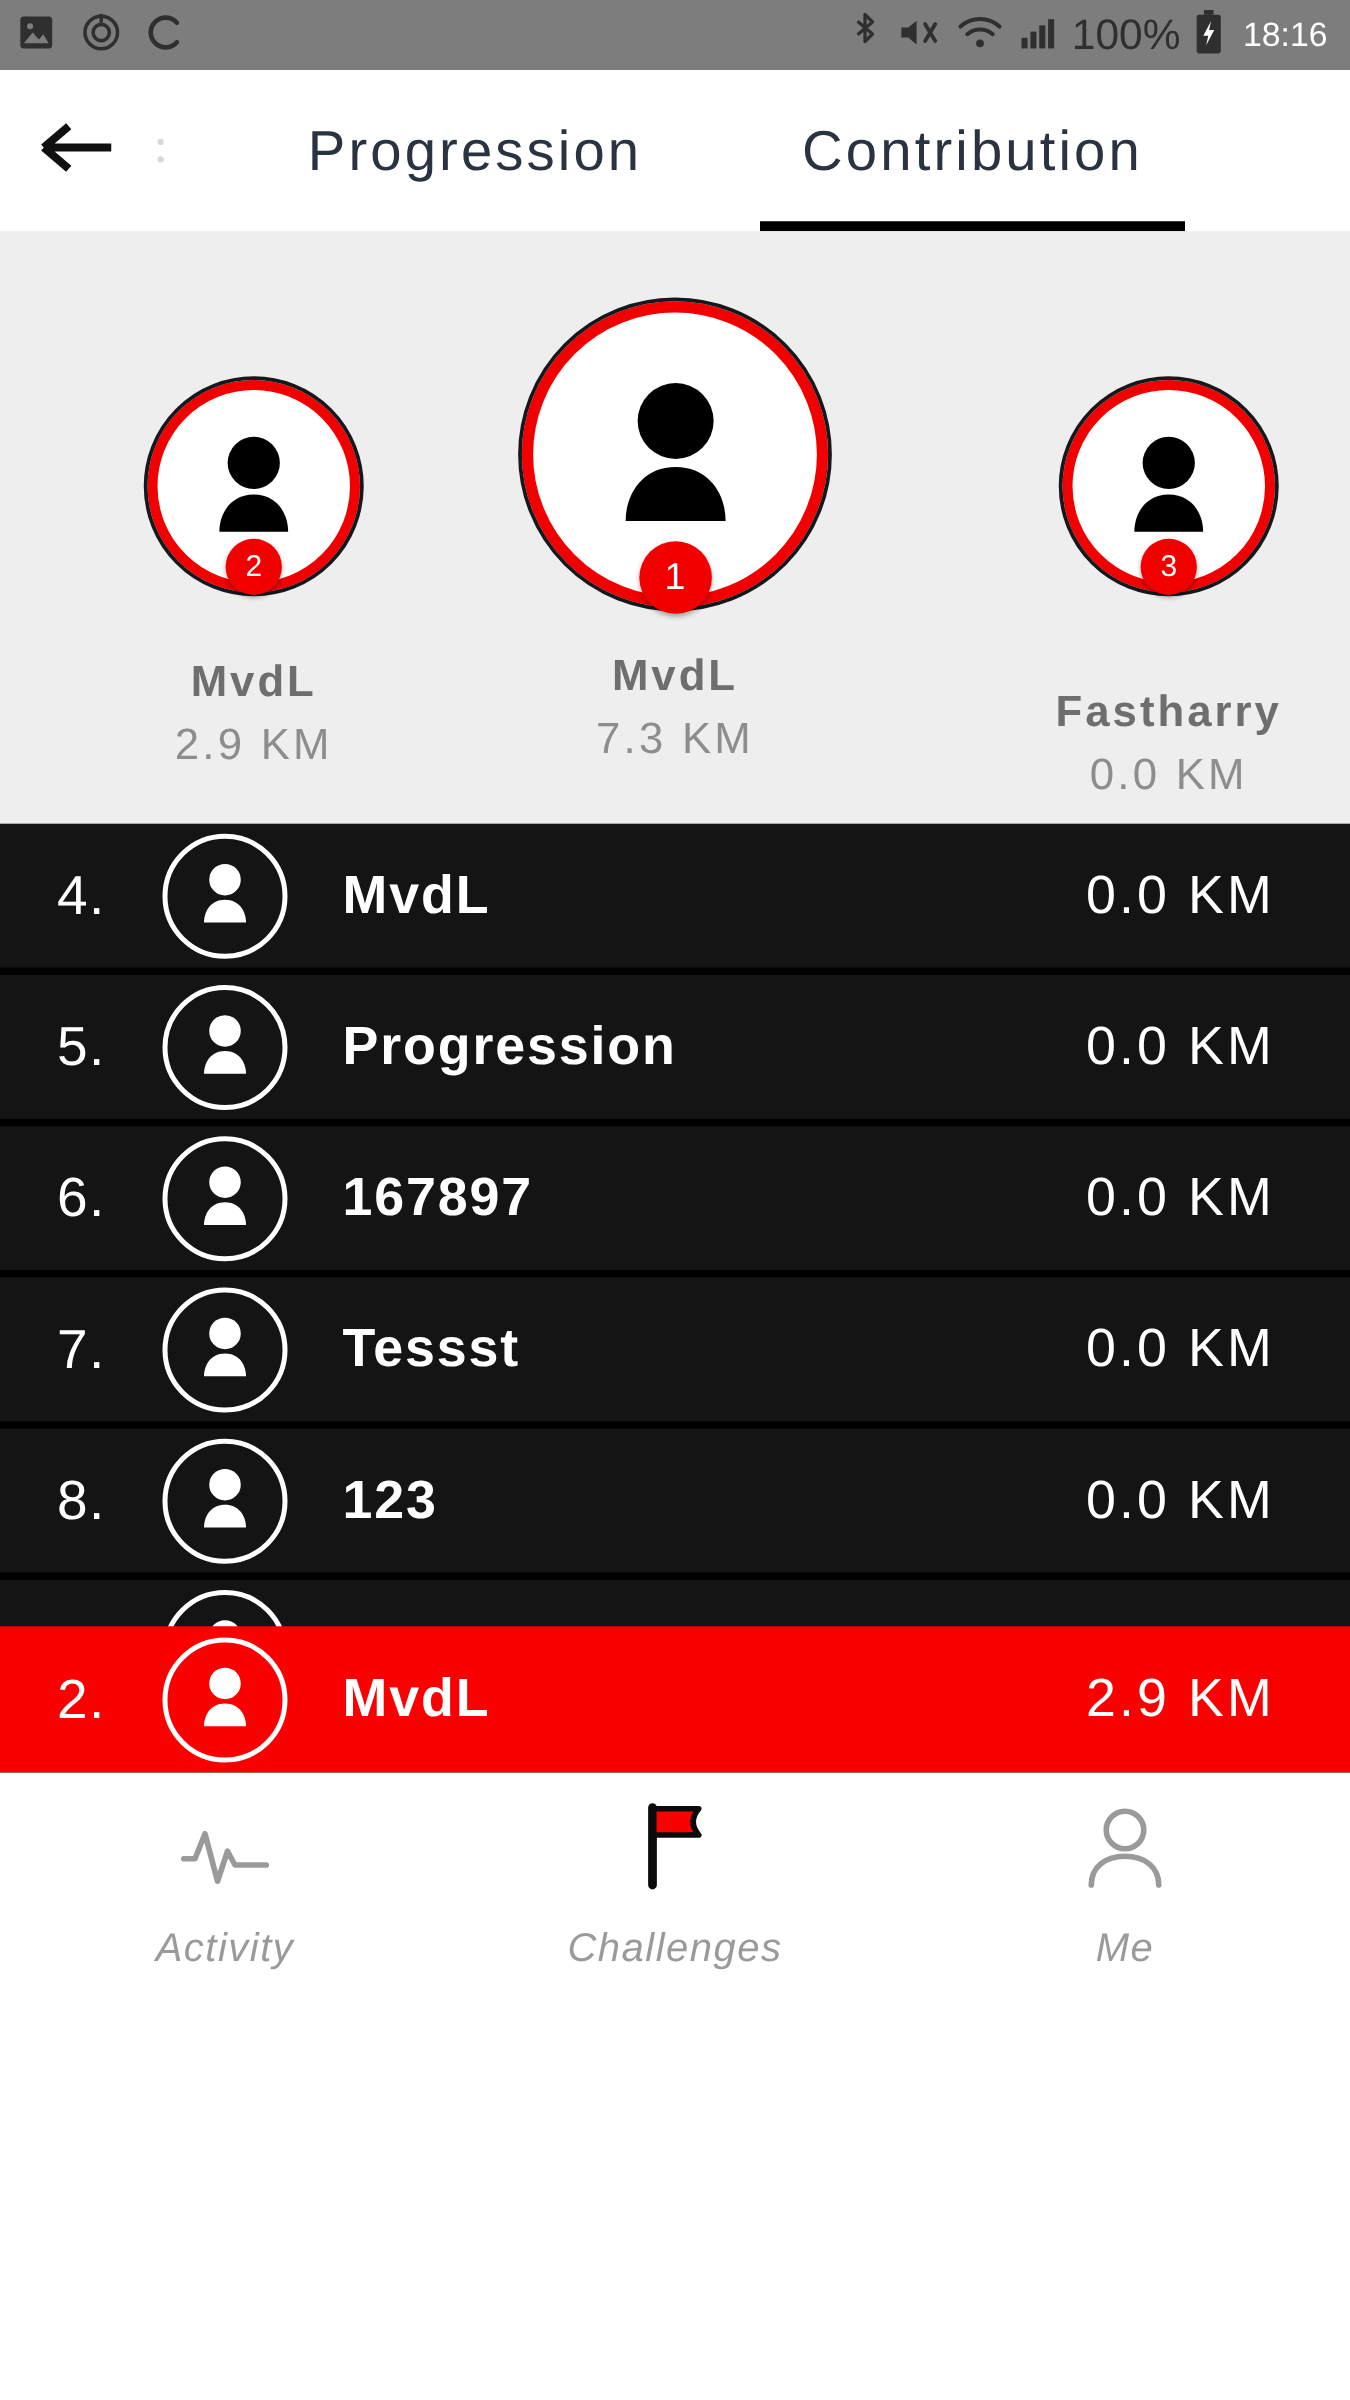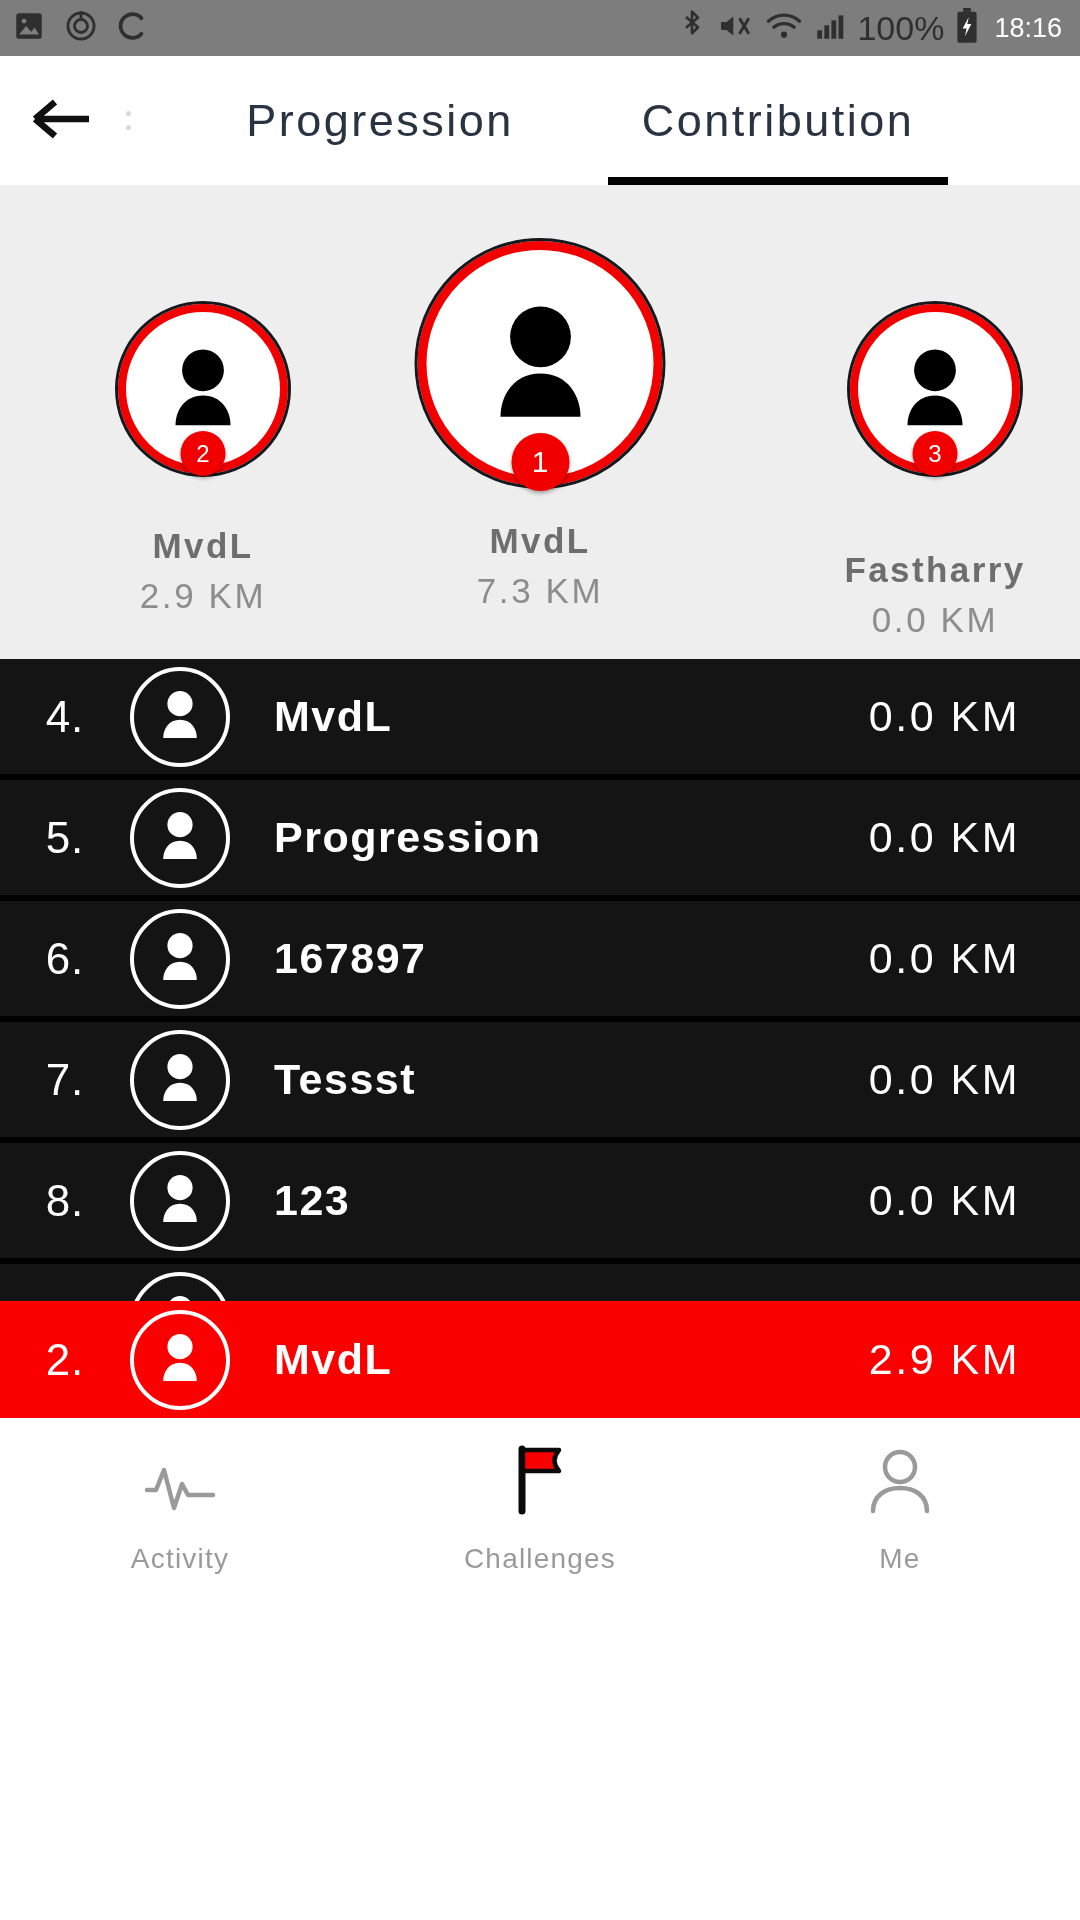--- a/index.html
+++ b/index.html
@@ -136,21 +136,21 @@
   .bottomnav{
     width:1080px; height:181px; background:#ffffff;
     display:flex; align-items:center;
   }
   .navitem{
     flex:1; height:100%;
     display:flex; flex-direction:column; align-items:center; justify-content:center; gap:26px;
   }
   .nav-ico{ height:74px; display:flex; align-items:flex-end; justify-content:center; }
   .nav-label{
-    font-size:28px; color:#9a9a9a; letter-spacing:1.2px; font-weight:400;
+    font-size:32px; color:#9a9a9a; letter-spacing:1.2px; font-weight:400;font-style:italic;
   }
   .navitem.active .nav-label{ color:#9a9a9a; }
 </style>
 </head>
 <body>
 
 <div class="statusbar">
   <div class="sb-left">
     <span class="sb-ico">
       <svg width="34" height="34" viewBox="0 0 24 24">

